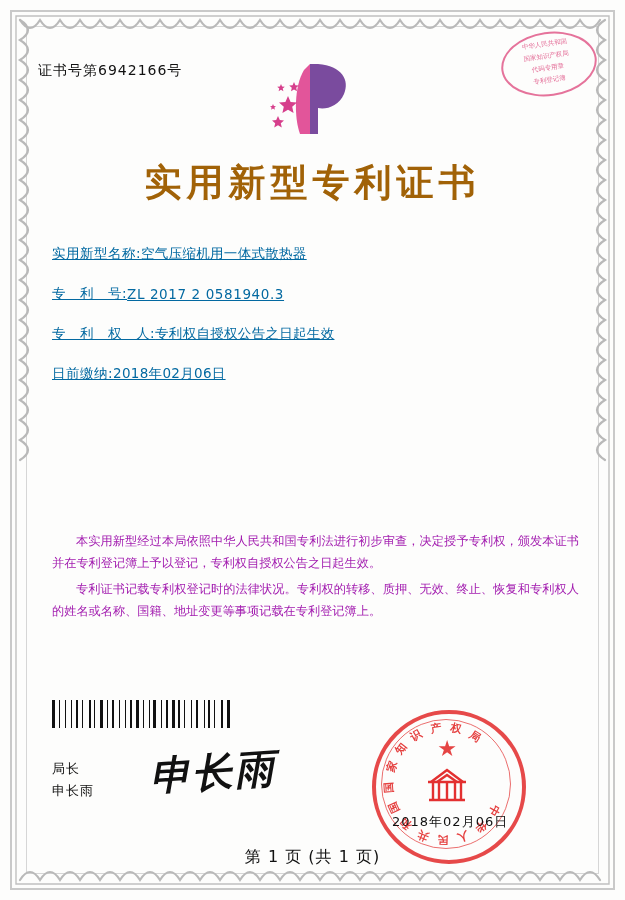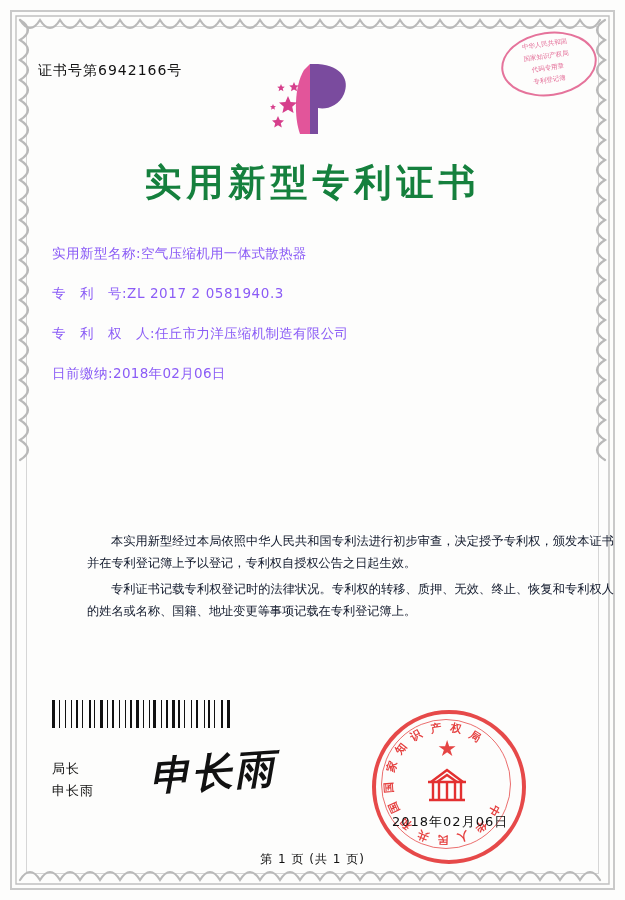--- a/index.html
+++ b/index.html
@@ -95,37 +95,38 @@
 
   
   .doc-title {
     position: absolute;
     left: 0; right: 0;
     top: 158px;
     text-align: center;
     font-size: 37px;
     font-weight: bold;
     letter-spacing: 5px;
-    color: #15803d;
+    color: #a16207;
     font-family: "DejaVu Sans", "Liberation Sans", sans-serif;
   }
 
   
   .fields {
     position: absolute;
     left: 52px;
     top: 245px;
     width: 525px;
   }
   .field-row {
     display: flex;
-    align-items: flex-start;
+    align-items: center;
     margin-bottom: 22px;
     font-size: 13.5px;
-    color: #8b5cf6;
+    color: #0369a1;
+    text-decoration: underline;
   }
   .field-label {
     white-space: pre;
     letter-spacing: 0.5px;
   }
   .field-value {
     letter-spacing: 0.3px;
   }
   .field-value.mono {
     font-family: "DejaVu Sans", "Liberation Sans", sans-serif;
@@ -133,23 +134,22 @@
   }
 
   
   .body-text {
     position: absolute;
     left: 52px;
     top: 530px;
     width: 527px;
     font-size: 12.2px;
     line-height: 22px;
-    color: #0f172a;
+    color: #a21caf;
     text-align: justify;
-    margin-left: 35px;
   }
   .body-text p {
     margin: 0 0 4px 0;
     text-indent: 24px;
   }
 
   
   .barcode {
     position: absolute;
     left: 52px;
@@ -247,21 +247,21 @@
     color: #111;
     z-index: 5;
   }
 
   
   .footer {
     position: absolute;
     left: 0; right: 0;
     bottom: 32px;
     text-align: center;
-    font-size: 12px;
+    font-size: 16px;
     color: #111;
     letter-spacing: 1px;
   }
 </style>
 </head>
 <body>
 
 <div class="page">
 
   <div class="border-outer"></div>
@@ -317,21 +317,21 @@
     <div class="field-row">
       <span class="field-label">实用新型名称:</span>
       <span class="field-value">空气压缩机用一体式散热器</span>
     </div>
     <div class="field-row">
       <span class="field-label">专　利　号:</span>
       <span class="field-value mono">ZL 2017 2 0581940.3</span>
     </div>
     <div class="field-row">
       <span class="field-label">专　利　权　人:</span>
-      <span class="field-value">任丘市力洋压缩机制造有限公司</span>
+      <span class="field-value">专利权自授权公告之日起生效</span>
     </div>
     <div class="field-row">
       <span class="field-label">日前缴纳:</span>
       <span class="field-value">2018年02月06日</span>
     </div>
   </div>
 
   <div class="body-text">
     <p>本实用新型经过本局依照中华人民共和国专利法进行初步审查，决定授予专利权，颁发本证书并在专利登记簿上予以登记，专利权自授权公告之日起生效。</p>
     <p>专利证书记载专利权登记时的法律状况。专利权的转移、质押、无效、终止、恢复和专利权人的姓名或名称、国籍、地址变更等事项记载在专利登记簿上。</p>

